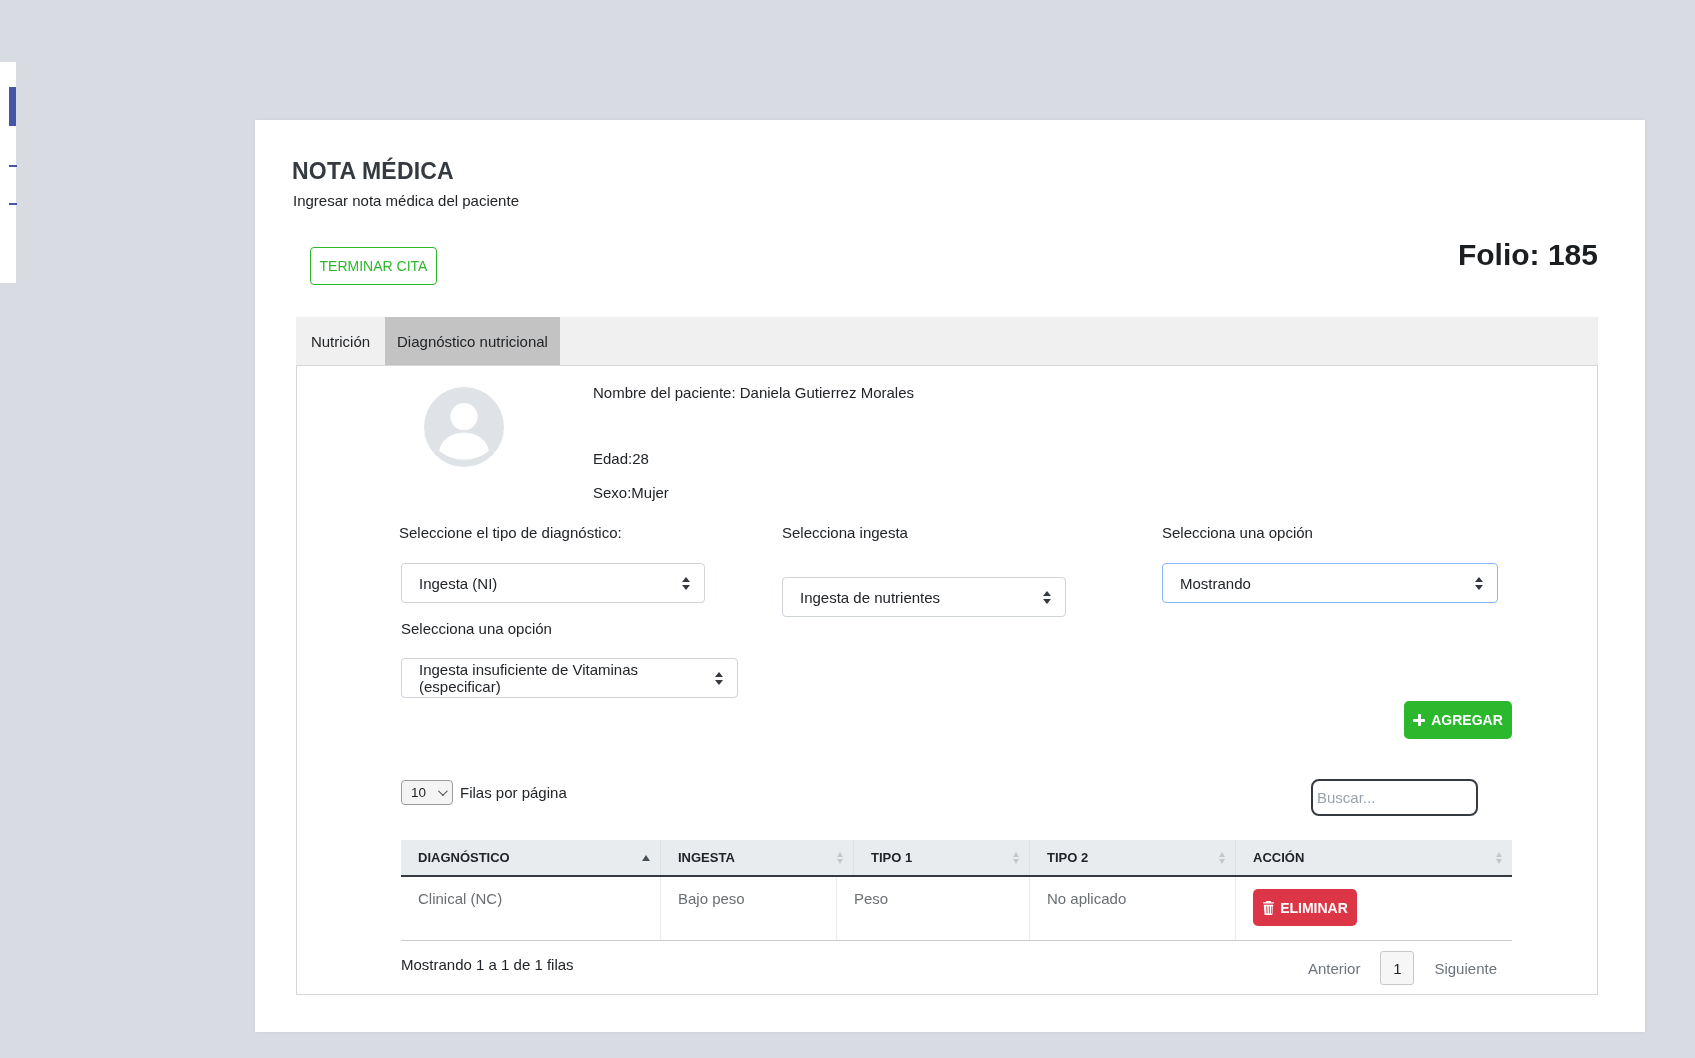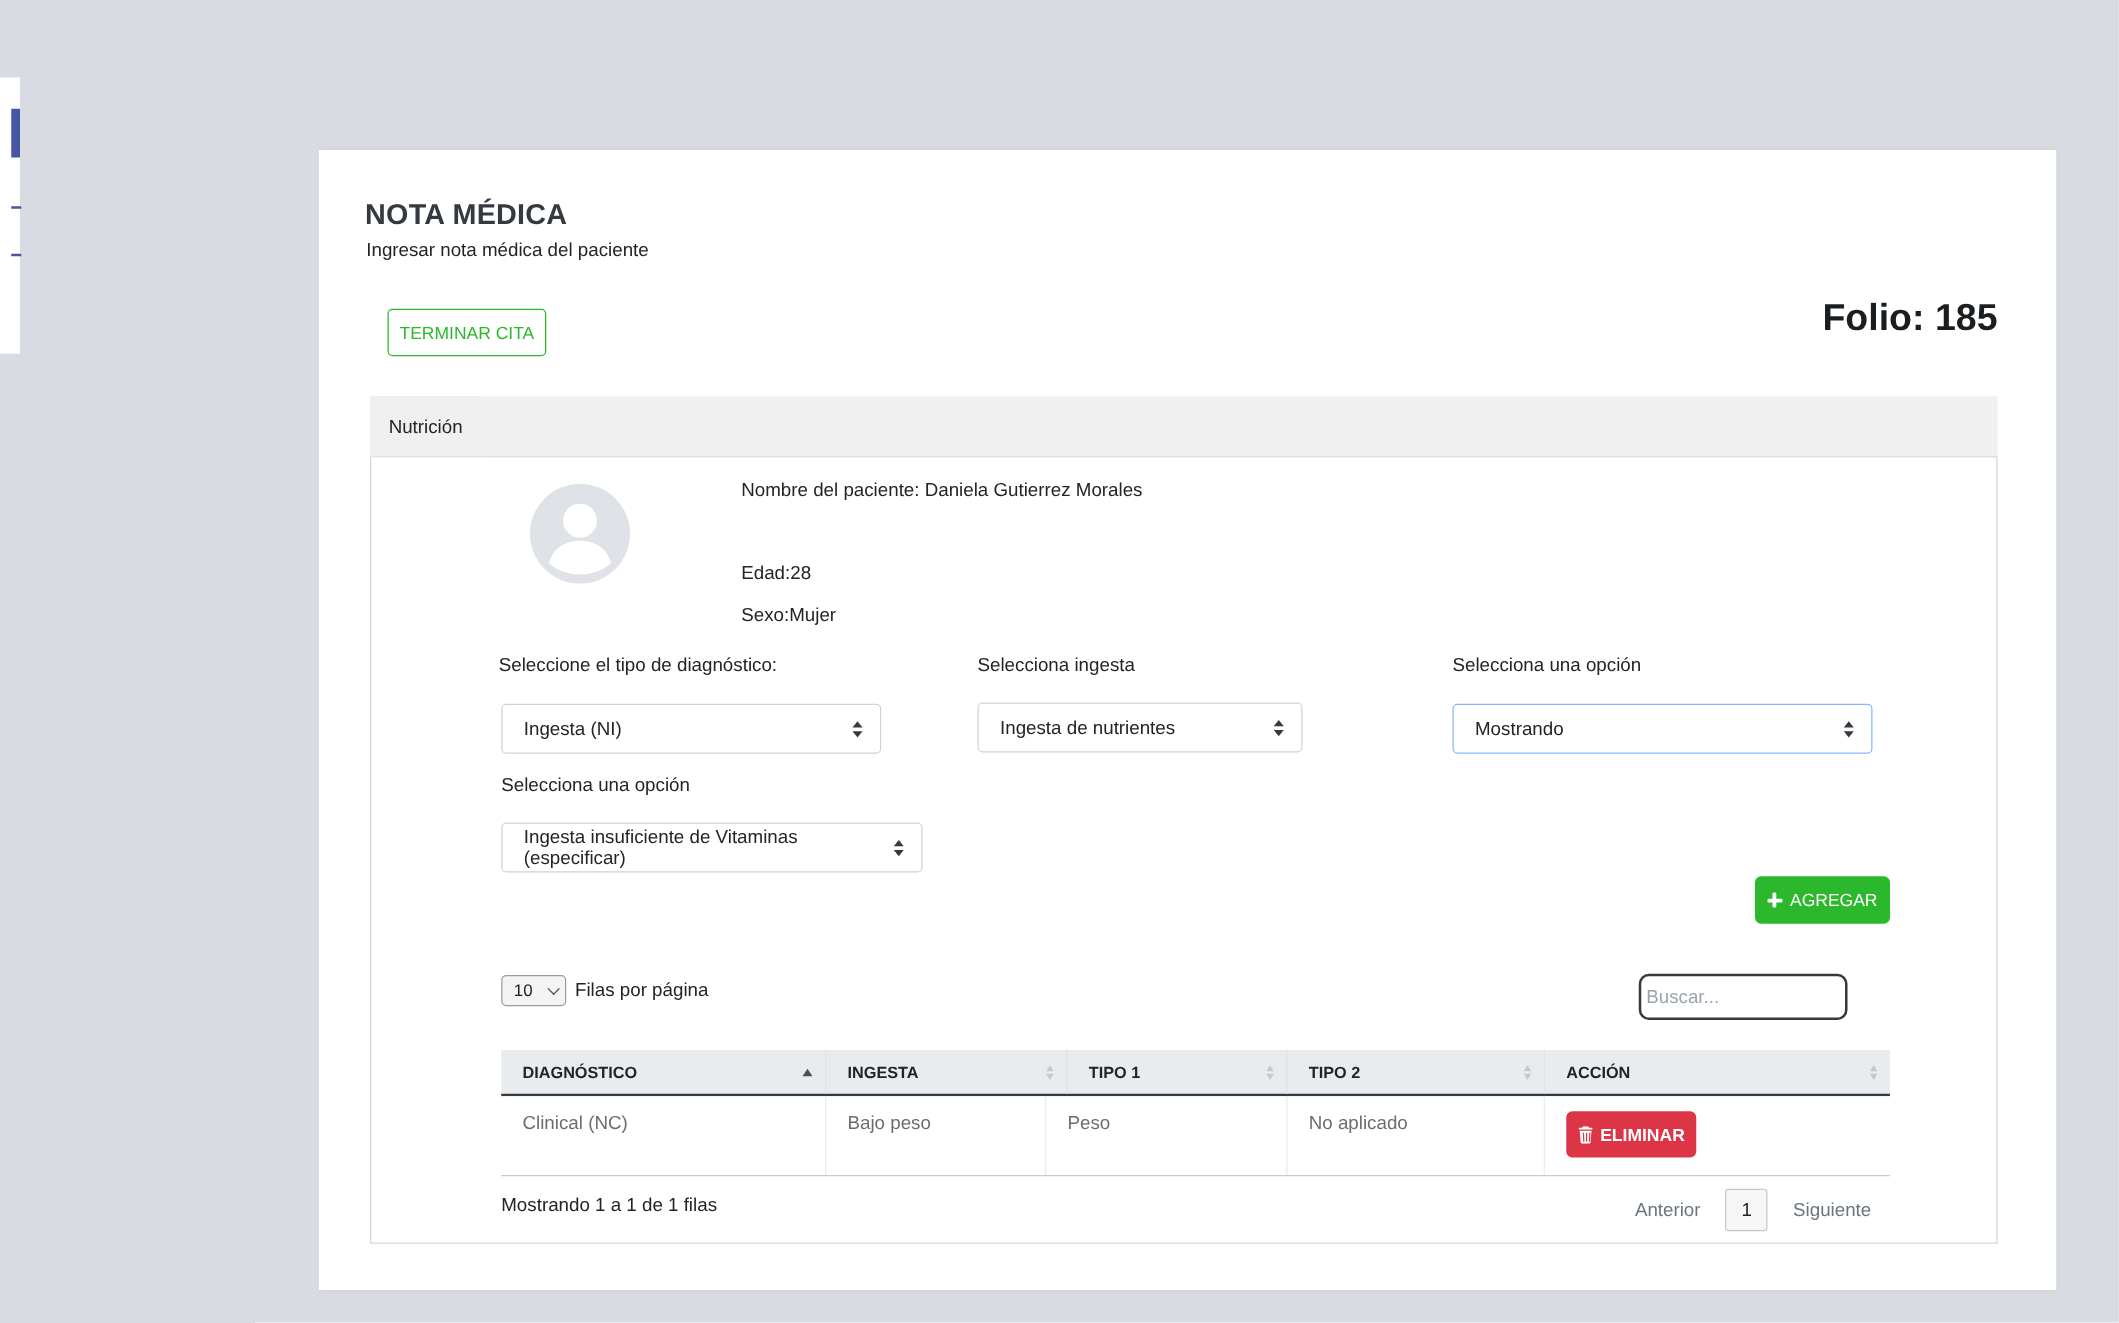--- a/index.html
+++ b/index.html
@@ -51,31 +51,31 @@
   .lbl-1 { left:102px; } .lbl-2 { left:485px; } .lbl-3 { left:865px; }
   .field-label-2 { position:absolute; font-size:15px; color:#212529; top:254px; left:104px; }
 
   .sel {
     position:absolute; height:40px; background:#fff;
     border:1px solid #ced4da; border-radius:4px;
     display:flex; align-items:center; justify-content:space-between;
     padding:0 14px 0 17px; font-size:15px; color:#212529; cursor:pointer;
   }
   .sel-1 { left:104px; top:197px; width:304px; }
-  .sel-2 { left:485px; top:196px; width:260px; }
+  .sel-2 { left:485px; top:211px; width:284px; }
   .sel-3 { left:865px; top:197px; width:336px; border:1px solid #86b7fe; }
   .sel-4 { left:104px; top:292px; width:337px; }
   .arrows { display:flex; flex-direction:column; align-items:center; }
   .tri-up { width:0; height:0; border-left:4px solid transparent; border-right:4px solid transparent; border-bottom:5px solid #343a40; margin-bottom:3px; }
   .tri-down { width:0; height:0; border-left:4px solid transparent; border-right:4px solid transparent; border-top:5px solid #343a40; }
 
   .add-btn {
     position:absolute; left:1107px; top:335px; width:108px; height:38px;
     background:#2cb82c; border:none; border-radius:5px; color:#fff;
-    font-size:14px; font-weight:normal; font-family:inherit; cursor:pointer;
+    font-size:14px; font-weight:bold; font-family:inherit; cursor:pointer;
     display:flex; align-items:center; justify-content:center; gap:6px;
   }
   .plus-icon { position:relative; width:12px; height:12px; display:inline-block; }
   .plus-icon::before { content:""; position:absolute; left:4.5px; top:0; width:3px; height:12px; background:#fff; border-radius:1px; }
   .plus-icon::after  { content:""; position:absolute; top:4.5px; left:0; height:3px; width:12px; background:#fff; border-radius:1px; }
 
   
   .rows-select {
     position:absolute; left:104px; top:414px; width:52px; height:25px;
     background:#f4f4f4; border:1px solid #9b9b9b; border-radius:4px;
@@ -131,20 +131,21 @@
 
 <div class="card">
 
   <div class="page-title">NOTA MÉDICA</div>
   <div class="page-subtitle">Ingresar nota médica del paciente</div>
   <button class="finish-btn">TERMINAR CITA</button>
   <div class="folio">Folio: 185</div>
 
   <div class="tab-strip">
     <div class="tab tab-inactive">Nutrición</div>
+    <div class="tab tab-active">Diagnóstico nutricional</div>
   </div>
 
   <div class="panel">
 
     <svg class="avatar" viewBox="0 0 100 100">
       <circle cx="50" cy="50" r="50" fill="#dfe2e6"></circle>
       <circle cx="50" cy="37" r="17" fill="#ffffff"></circle>
       <path d="M50 57c-17.5 0-29 10.5-31 23a50 50 0 0 0 62 0c-2-12.5-13.5-23-31-23z" fill="#ffffff"></path>
     </svg>
 

